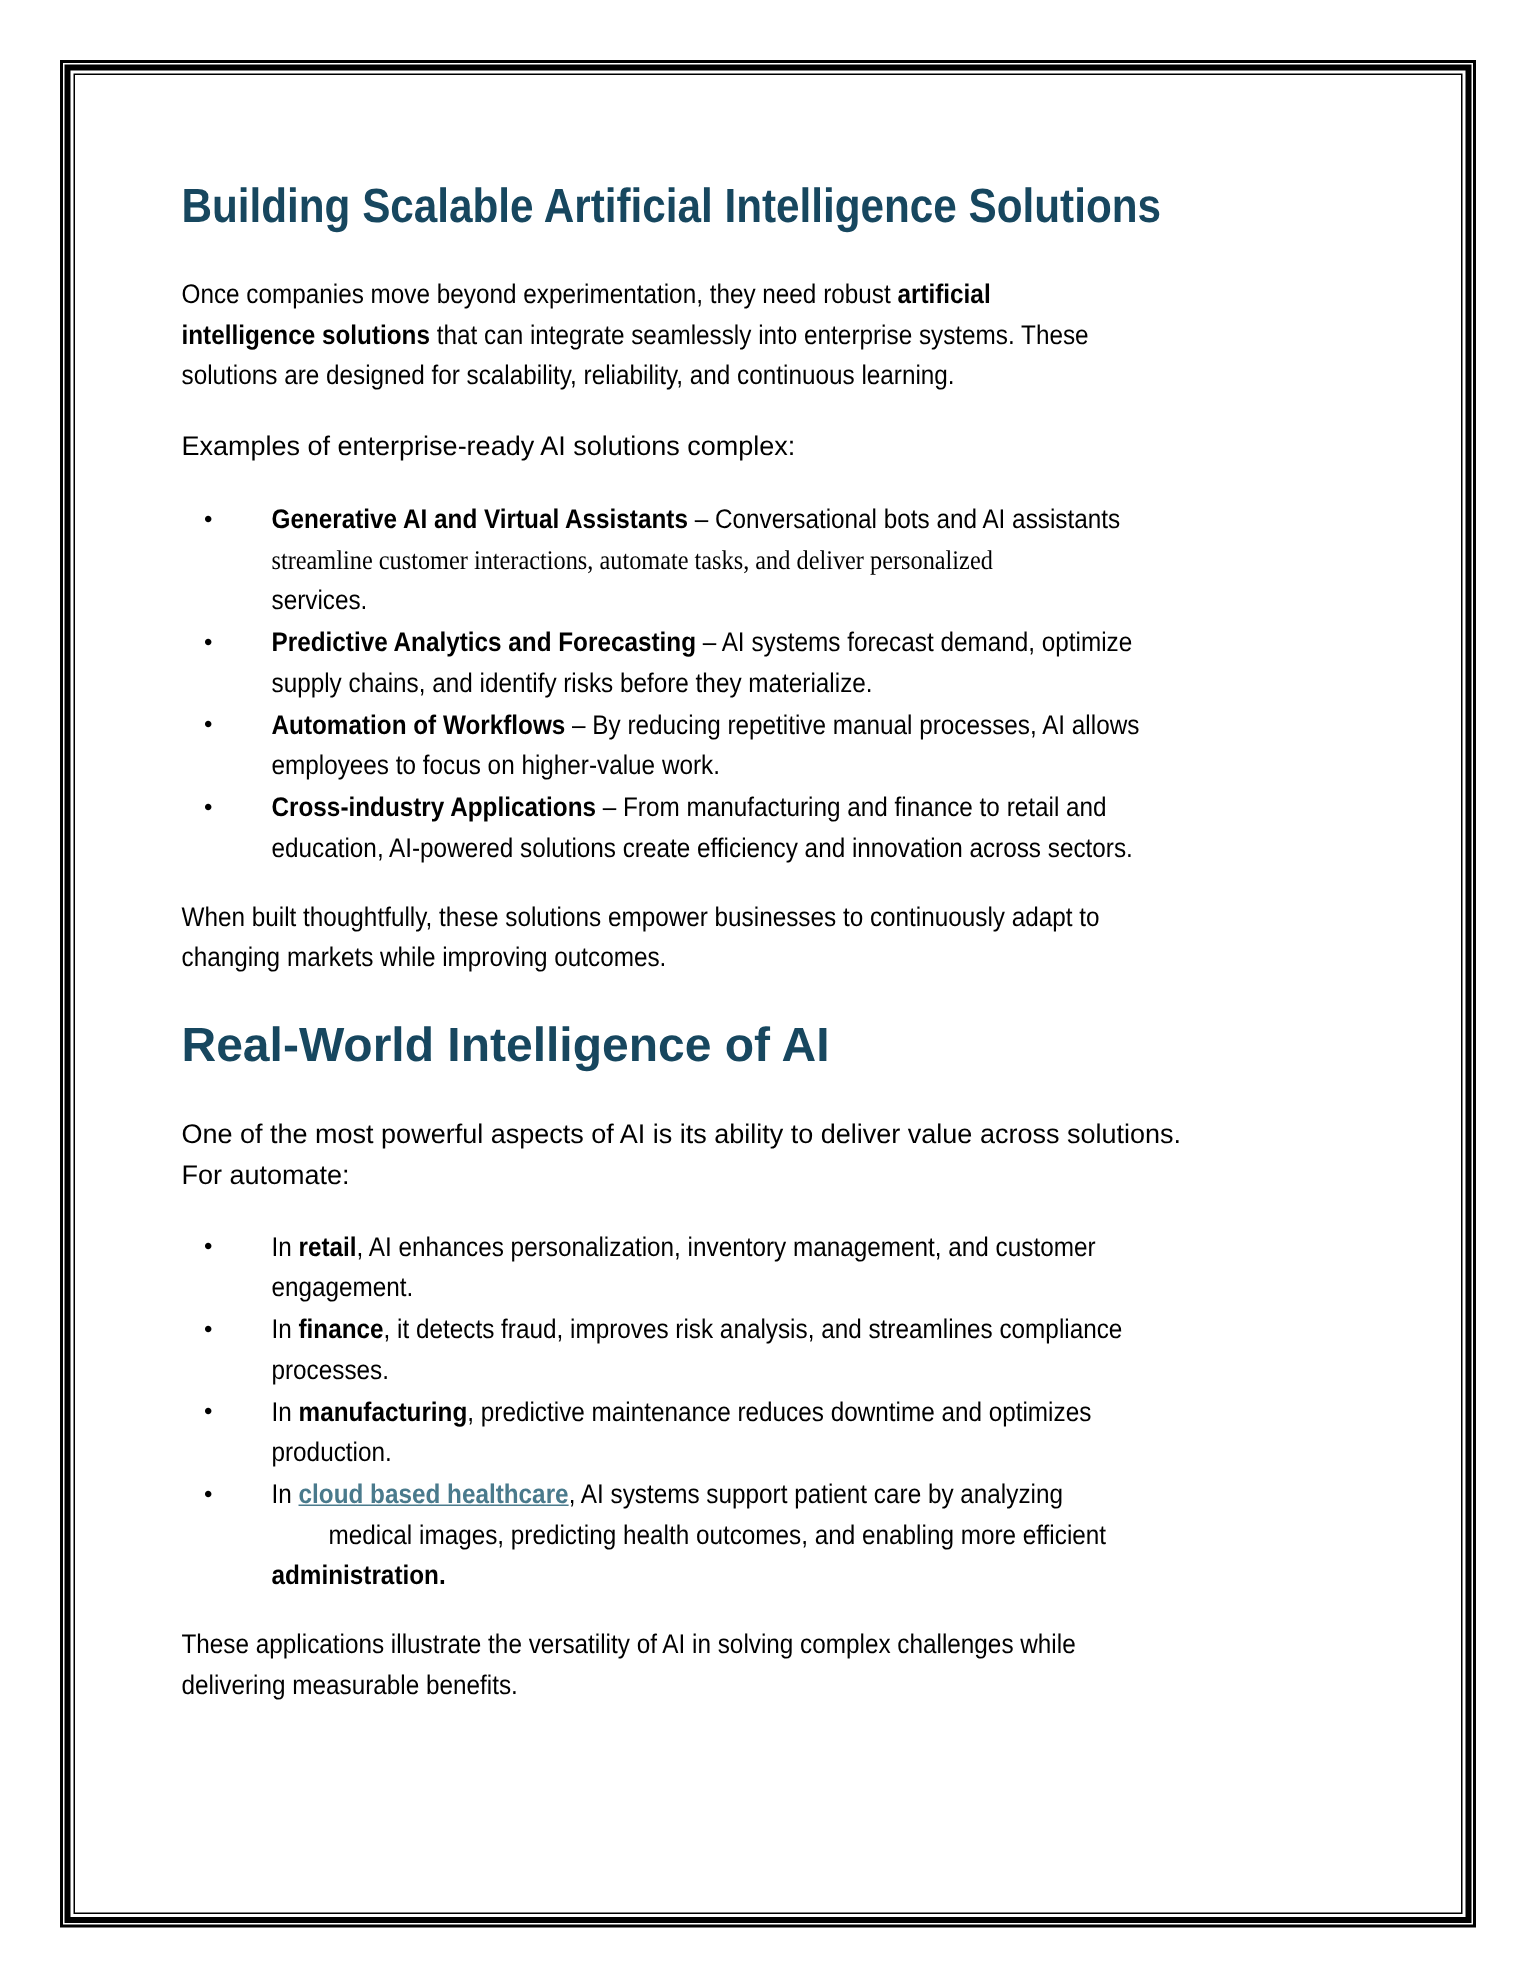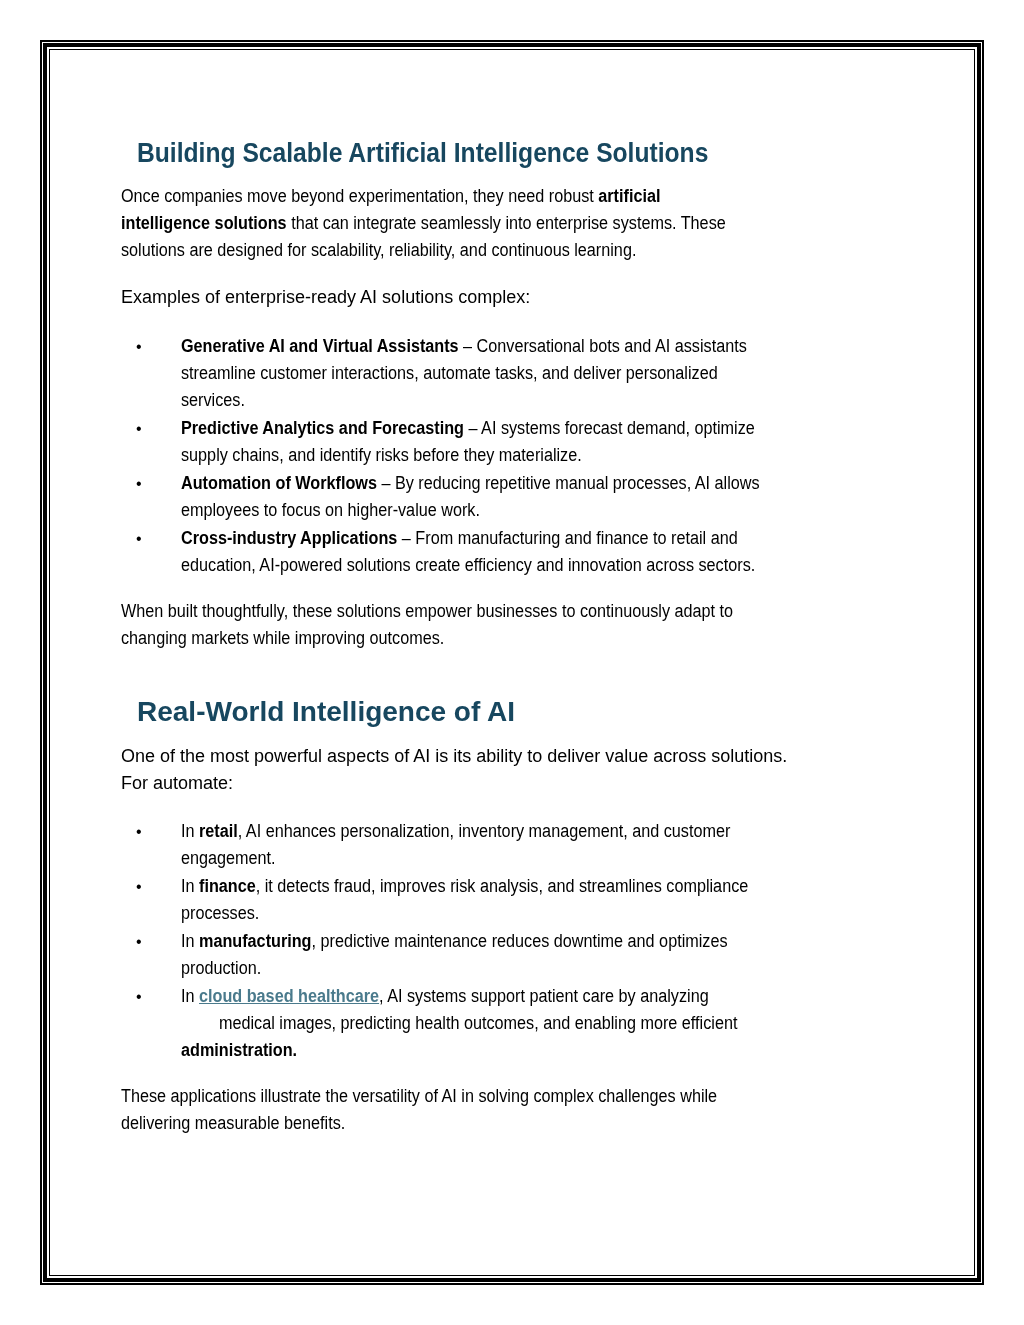--- a/index.html
+++ b/index.html
@@ -6,21 +6,21 @@
   body { width: 1024px; height: 1325px; position: relative; overflow: hidden;
          font-family: "Liberation Sans", sans-serif; color: #000; }
   .frame-outer { position: absolute; left: 40px; top: 40px; width: 944px; height: 1245px;
                  box-sizing: border-box; border: 2px solid #000; }
   .frame-thick { position: absolute; left: 43px; top: 43px; width: 938px; height: 1239px;
                  box-sizing: border-box; border: 4px solid #000; }
   .frame-inner { position: absolute; left: 49px; top: 49px; width: 926px; height: 1227px;
                  box-sizing: border-box; border: 1.5px solid #000; }
   .content { position: absolute; left: 121px; top: 0; width: 790px; }
   .abs { position: absolute; left: 0; white-space: nowrap; }
-  h1, h2 { margin: 16px; color: #17475f; font-weight: bold; font-size: 28px; line-height: 32px; }
+  h1, h2 { margin: 0; color: #17475f; font-weight: bold; font-size: 32px; line-height: 32px; }
   .cond { transform-origin: 0 0; display: inline-block; }
   .line { font-size: 18px; line-height: 27px; }
   .bullet-item { position: absolute; left: 60px; }
   .bullet-dot { position: absolute; left: -45px; top: 0; font-size: 16px; }
   a.link { color: #4a7a8c; font-weight: bold; text-decoration: underline; }
   b { font-weight: bold; }
 </style>
 </head>
 <body>
 
@@ -37,21 +37,21 @@
   <div class="abs line" style="top:183px;"><span class="cond" style="transform:scaleX(0.9);"><span>Once companies move beyond experimentation, they need robust </span><b>artificial</b></span></div>
   <div class="abs line" style="top:210px;"><span class="cond" style="transform:scaleX(0.9);"><b>intelligence solutions</b><span> that can integrate seamlessly into enterprise systems. These</span></span></div>
   <div class="abs line" style="top:237px;"><span class="cond" style="transform:scaleX(0.9);">solutions are designed for scalability, reliability, and continuous learning.</span></div>
 
   <div class="abs line" style="top:284px;"><span>Examples of enterprise-ready AI solutions complex:</span></div>
 
   <div class="bullet-item line abs" style="top:333px; left:60px;">
     <span class="bullet-dot">•</span>
     <span class="cond" style="transform:scaleX(0.9);"><b>Generative AI and Virtual Assistants</b><span> – Conversational bots and AI assistants</span></span>
   </div>
-  <div class="abs line" style="top:360px; left:60px;"><span class="cond" style="transform:scaleX(0.9);">streamline customer interactions, automate tasks, and deliver personalized</span></div>
+  <div class="abs line" style="top:360px; left:60px;font-family:Liberation Serif, serif;"><span class="cond" style="transform:scaleX(0.9);">streamline customer interactions, automate tasks, and deliver personalized</span></div>
   <div class="abs line" style="top:387px; left:60px;"><span class="cond" style="transform:scaleX(0.9);">services.</span></div>
 
   <div class="bullet-item line abs" style="top:415px; left:60px;">
     <span class="bullet-dot">•</span>
     <span class="cond" style="transform:scaleX(0.9);"><b>Predictive Analytics and Forecasting</b><span> – AI systems forecast demand, optimize</span></span>
   </div>
   <div class="abs line" style="top:442px; left:60px;"><span class="cond" style="transform:scaleX(0.9);">supply chains, and identify risks before they materialize.</span></div>
 
   <div class="bullet-item line abs" style="top:470px; left:60px;">
     <span class="bullet-dot">•</span>

